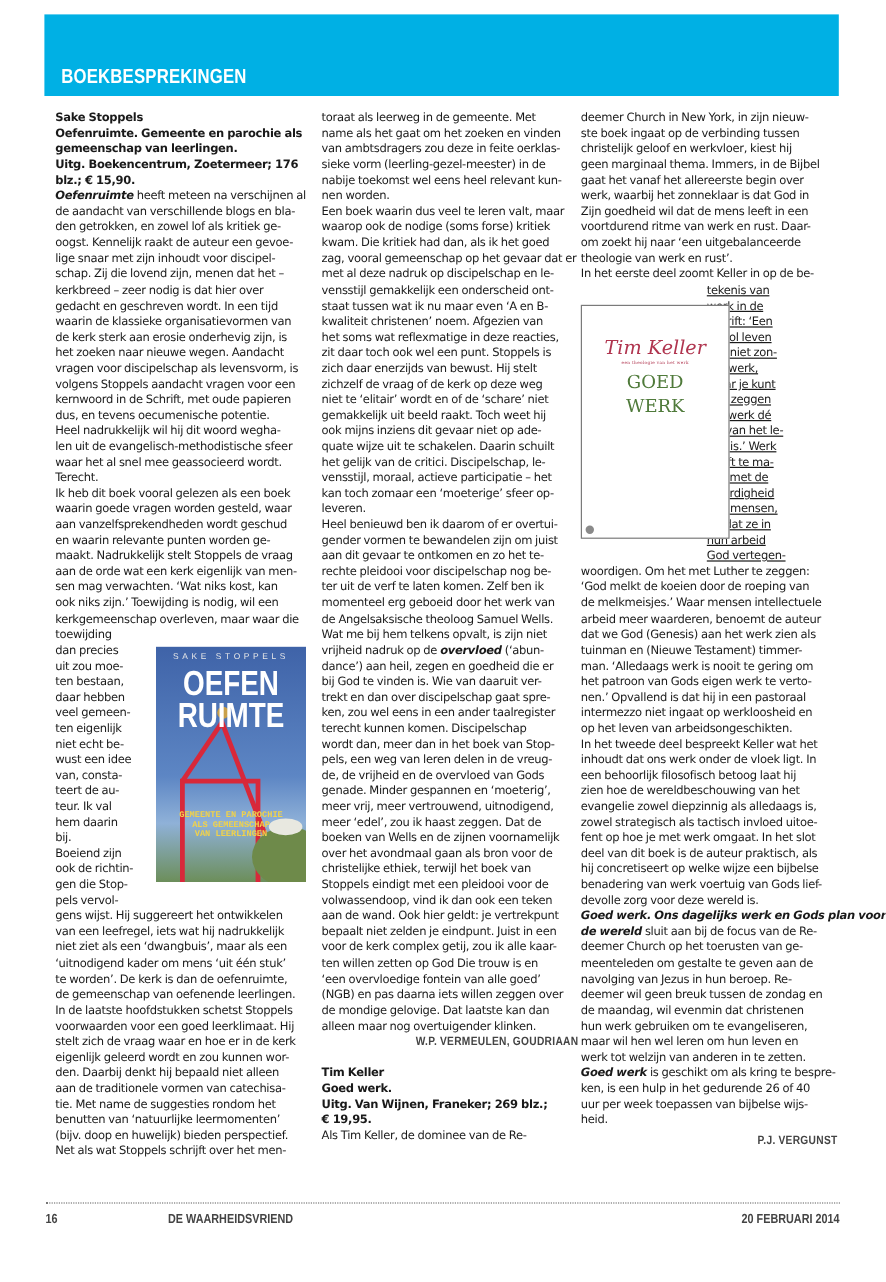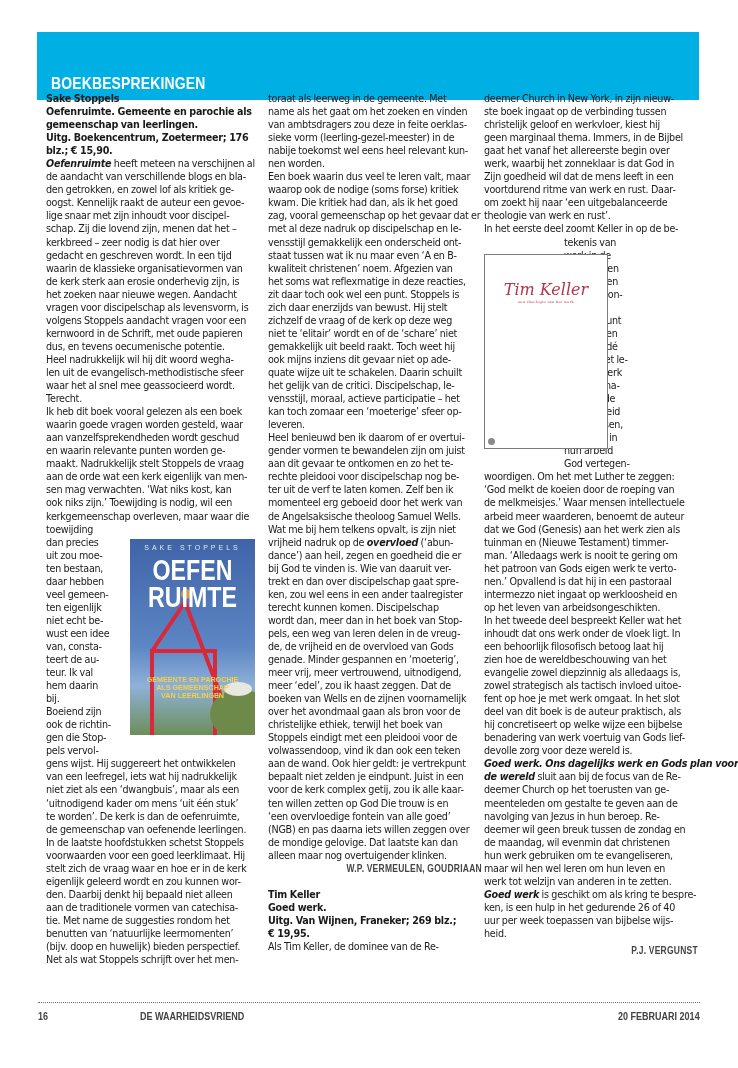--- a/index.html
+++ b/index.html
@@ -1,18 +1,18 @@
 <!DOCTYPE html>
 <html><head>
 <meta charset="utf-8">
 <style>
   html, body { margin:0; padding:0; background:#ffffff; }
   body { width:738px; height:1068px; position:relative; overflow:hidden;
          font-family:"DejaVu Sans", sans-serif; color:#1a1a1a; }
-  .banner { position:absolute; left:37px; top:12px; width:662px; height:68px; background:#00b0e4;margin-top:20px; }
+  .banner { position:absolute; left:37px; top:12px; width:662px; height:68px; background:#00b0e4; }
   .banner-title { position:absolute; left:14px; bottom:6px; margin:0;
          font-family:"Liberation Sans", sans-serif; font-weight:bold; font-size:17px;
          color:#ffffff; letter-spacing:0.2px; transform:scaleX(0.82); transform-origin:left bottom; }
   .col { position:absolute; top:92px; font-size:9.6px; line-height:13.05px;
          letter-spacing:-0.25px; word-spacing:-0.3px; }
   .col1 { left:46px; width:214px; }
   .col2 { left:268px; width:214px; }
   .col3 { left:484px; width:214px; }
   .col b { font-weight:bold; }
   .ln { display:block; white-space:nowrap; }
@@ -22,21 +22,21 @@
   .gap { display:block; height:13px; }
   
   .cover1 { position:absolute; left:130px; top:539px; width:125px; height:196px;
             background:linear-gradient(180deg,#3f63a8 0%,#5d86c4 55%,#8fb1d8 75%,#6c8e5a 100%); overflow:hidden; }
   .cover1 .c-author { position:absolute; top:5px; width:100%; text-align:center; color:#e8e8e8;
             font-family:"Liberation Sans", sans-serif; font-size:7px; letter-spacing:3px; }
   .cover1 .c-title { position:absolute; top:18px; width:100%; text-align:center; color:#ffffff;
             font-family:"Liberation Sans", sans-serif; font-weight:bold; font-size:29px; line-height:27px;
             transform:scaleX(0.8); }
   .cover1 .c-sub { position:absolute; top:137px; width:100%; text-align:center; color:#f1d24a;
-            font-family:Liberation Sans, sans-serif; font-weight:bold; font-size:7.2px; line-height:8px; }
+            font-family:Liberation Mono, monospace; font-weight:bold; font-size:7.2px; line-height:8px; }
   .cover1 svg { position:absolute; left:0; top:0; }
   .cover2 { position:absolute; left:484px; top:254px; width:124px; height:195px; background:#ffffff;
             border:1px solid #7a7a7a; box-sizing:border-box; font-family:"DejaVu Serif", serif; text-align:center; }
   .cover2 .k-author { position:absolute; top:25px; width:100%; color:#b0354f; font-style:italic; font-size:16px; }
   .cover2 .k-tag { position:absolute; top:45px; width:100%; color:#b0354f; font-size:3.5px; letter-spacing:0.3px; }
   .cover2 .k-title { position:absolute; top:53px; width:100%; color:#4f7a3a; font-size:15px; line-height:20px; }
   .cover2 .k-sub { position:absolute; top:100px; width:100%; color:#43507e; font-size:10.5px; line-height:13.5px; }
   .cover2 .k-logo { position:absolute; left:3px; bottom:3px; width:7px; height:7px; border-radius:50%; background:#8a8a8a; }
   .footer-rule { position:absolute; left:38px; top:1002px; width:662px; border-top:1px dotted #777; }
   .footer { position:absolute; top:1010px; font-family:"Liberation Sans", sans-serif; font-weight:bold;
@@ -226,21 +226,21 @@
       <span class="ln">christelijk geloof en werkvloer, kiest hij</span>
       <span class="ln">geen marginaal thema. Immers, in de Bijbel</span>
       <span class="ln">gaat het vanaf het allereerste begin over</span>
       <span class="ln">werk, waarbij het zonneklaar is dat God in</span>
       <span class="ln">Zijn goedheid wil dat de mens leeft in een</span>
       <span class="ln">voortdurend ritme van werk en rust. Daar-</span>
       <span class="ln">om zoekt hij naar ‘een uitgebalanceerde</span>
       <span class="ln">theologie van werk en rust’.</span>
       <span class="ln">In het eerste deel zoomt Keller in op de be-</span>
     </div>
-  <div style="margin-left:80px;">
+  <div style="margin-left:105px;text-decoration:underline;">
       <span class="ln">tekenis van</span>
       <span class="ln">werk in de</span>
       <span class="ln">Schrift: ‘Een</span>
       <span class="ln">zinvol leven</span>
       <span class="ln">kan niet zon-</span>
       <span class="ln">der werk,</span>
       <span class="ln">maar je kunt</span>
       <span class="ln">niet zeggen</span>
       <span class="ln">dat werk dé</span>
       <span class="ln">zin van het le-</span>
@@ -291,19 +291,23 @@
       <span class="ln">uur per week toepassen van bijbelse wijs-</span>
       <span class="ln">heid.</span>
     </div>
   <span class="gap" style="height:4px"></span>
   <span class="sig">P.J. VERGUNST</span>
 </div>
 
 <div class="cover2">
   <div class="k-author">Tim Keller</div>
   <div class="k-tag">een theologie van het werk</div>
+  <div class="k-title">
+    <div>GOED</div>
+    <div>WERK</div>
+  </div>
   <div class="k-logo"></div>
 </div>
 
 <div class="footer-rule"></div>
 <div class="footer f-page">16</div>
 <div class="footer f-mag">DE WAARHEIDSVRIEND</div>
 <div class="footer f-date">20 FEBRUARI 2014</div>
 
 </body></html>

